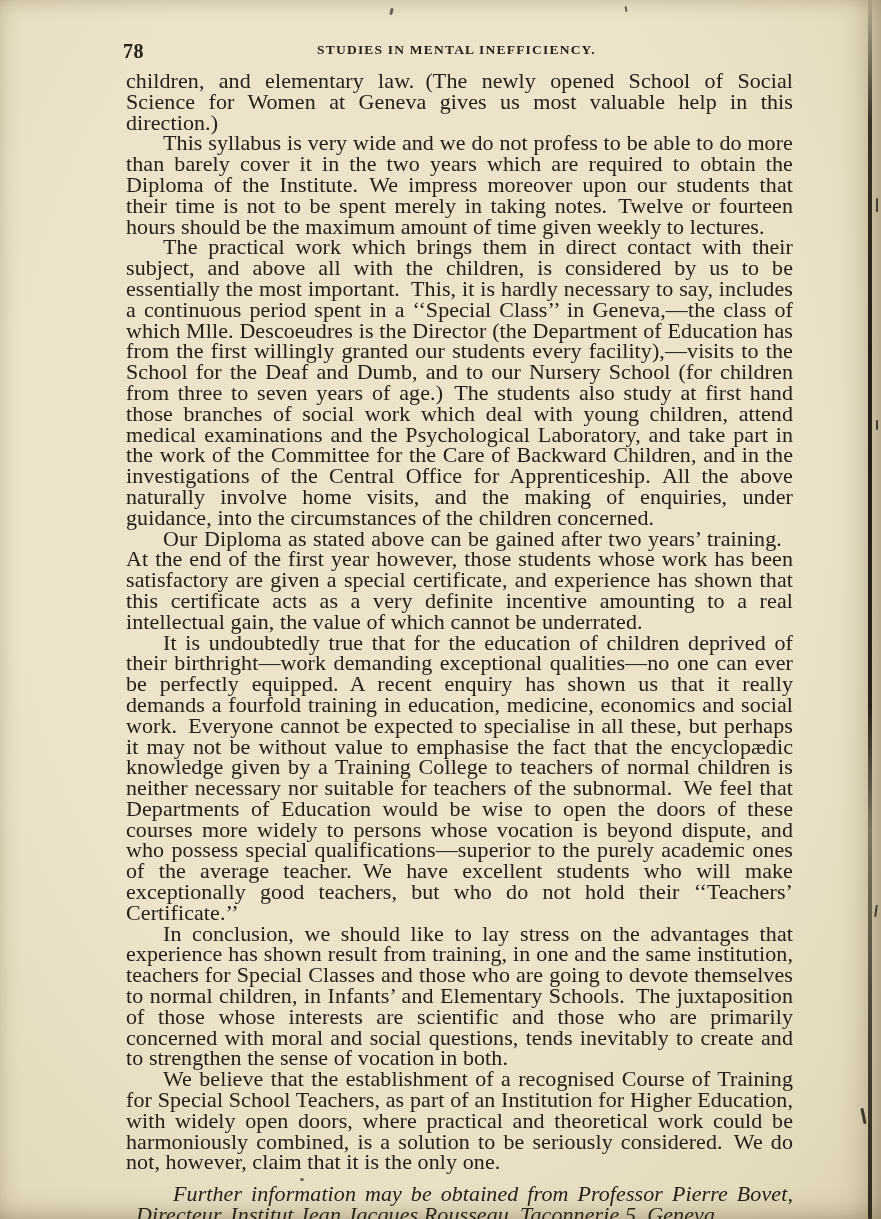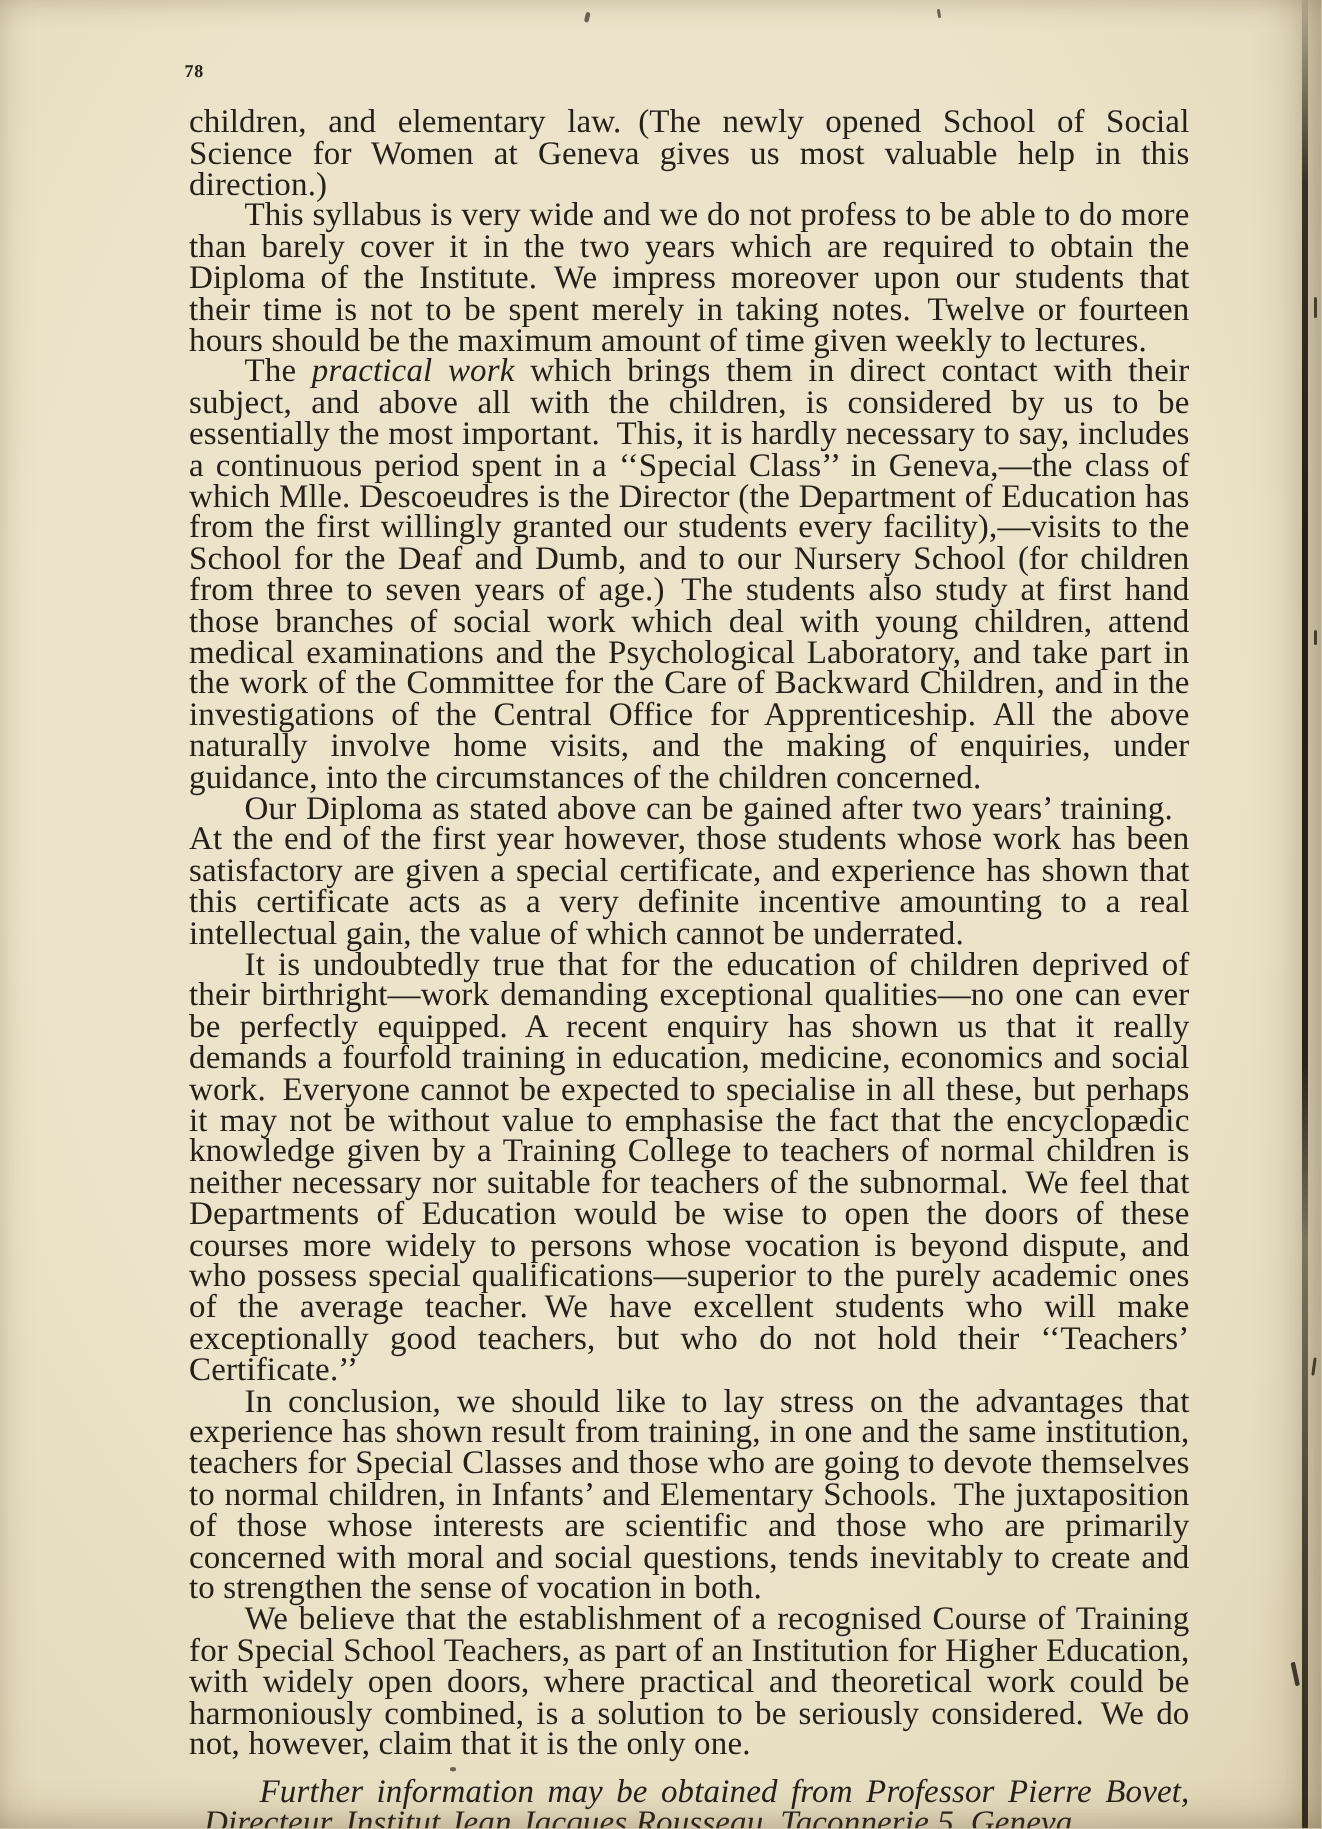--- a/index.html
+++ b/index.html
@@ -38,21 +38,21 @@
     top: 40px;
     left: 123px;
     width: 667px;
     height: 22px;
   }
 
   .page-num {
     position: absolute;
     left: 0;
     top: 0;
-    font-size: 12px;
+    font-size: 20px;
     font-weight: bold;
     letter-spacing: 0.5px;
   }
 
   .running-title {
     position: absolute;
     left: 0;
     right: 0;
     top: 2px;
     text-align: center;
@@ -68,21 +68,21 @@
     width: 667px;
     font-size: 22px;
     line-height: 20.8px;
     text-align: justify;
     letter-spacing: 0.1px;
   }
 
   .page-body p { text-align: justify; }
   .page-body p.indent { text-indent: 37px; }
   .page-body p.final { margin-top: 11px; font-style: italic; margin-left: 10px; }
-  .page-body .em { font-style: italic; }
+  .page-body .em { }
 
   .edge-shadow {
     position: absolute;
     right: 9px;
     top: 0;
     width: 4px;
     height: 100%;
     background: linear-gradient(
       to bottom,
       rgba(18, 15, 9, 0.10) 0%,
@@ -116,20 +116,21 @@
   .speck-2 { left: 625px; top: 6px; width: 2px; height: 6px; border-radius: 2px; transform: rotate(-10deg); }
   .speck-3 { left: 300px; top: 1178px; width: 4px; height: 3px; }
 </style>
 </head>
 <body>
 
 <div class="page">
 
   <div class="header">
     <span class="page-num">78</span>
+    <span class="running-title">STUDIES IN MENTAL INEFFICIENCY.</span>
   </div>
 
   <div class="page-body">
       <p class=""><span>children, and elementary law. (The newly opened School of Social Science for Women at Geneva gives us most valuable help in this direction.)</span></p>
       <p class="indent"><span>This syllabus is very wide and we do not profess to be able to do more than barely cover it in the two years which are required to obtain the Diploma of the Institute. We impress moreover upon our students that their time is not to be spent merely in taking notes. Twelve or fourteen hours should be the maximum amount of time given weekly to lectures.</span></p>
       <p class="indent"><span>The </span><span class="em">practical work</span><span> which brings them in direct contact with their subject, and above all with the children, is considered by us to be essentially the most important. This, it is hardly necessary to say, includes a continuous period spent in a ‘‘Special Class’’ in Geneva,—the class of which Mlle. Descoeudres is the Director (the Department of Education has from the first willingly granted our students every facility),—visits to the School for the Deaf and Dumb, and to our Nursery School (for children from three to seven years of age.) The students also study at first hand those branches of social work which deal with young children, attend medical examinations and the Psychological Laboratory, and take part in the work of the Committee for the Care of Backward Children, and in the investigations of the Central Office for Apprenticeship. All the above naturally involve home visits, and the making of enquiries, under guidance, into the circumstances of the children concerned.</span></p>
       <p class="indent"><span>Our Diploma as stated above can be gained after two years’ training. At the end of the first year however, those students whose work has been satisfactory are given a special certificate, and experience has shown that this certificate acts as a very definite incentive amounting to a real intellectual gain, the value of which cannot be underrated.</span></p>
       <p class="indent"><span>It is undoubtedly true that for the education of children deprived of their birthright—work demanding exceptional qualities—no one can ever be perfectly equipped. A recent enquiry has shown us that it really demands a fourfold training in education, medicine, economics and social work. Everyone cannot be expected to specialise in all these, but perhaps it may not be without value to emphasise the fact that the encyclopædic knowledge given by a Training College to teachers of normal children is neither necessary nor suitable for teachers of the subnormal. We feel that Departments of Education would be wise to open the doors of these courses more widely to persons whose vocation is beyond dispute, and who possess special qualifications—superior to the purely academic ones of the average teacher. We have excellent students who will make exceptionally good teachers, but who do not hold their ‘‘Teachers’ Certificate.’’</span></p>
       <p class="indent"><span>In conclusion, we should like to lay stress on the advantages that experience has shown result from training, in one and the same institution, teachers for Special Classes and those who are going to devote themselves to normal children, in Infants’ and Elementary Schools. The juxtaposition of those whose interests are scientific and those who are primarily concerned with moral and social questions, tends inevitably to create and to strengthen the sense of vocation in both.</span></p>
       <p class="indent"><span>We believe that the establishment of a recognised Course of Training for Special School Teachers, as part of an Institution for Higher Education, with widely open doors, where practical and theoretical work could be harmoniously combined, is a solution to be seriously considered. We do not, however, claim that it is the only one.</span></p>

